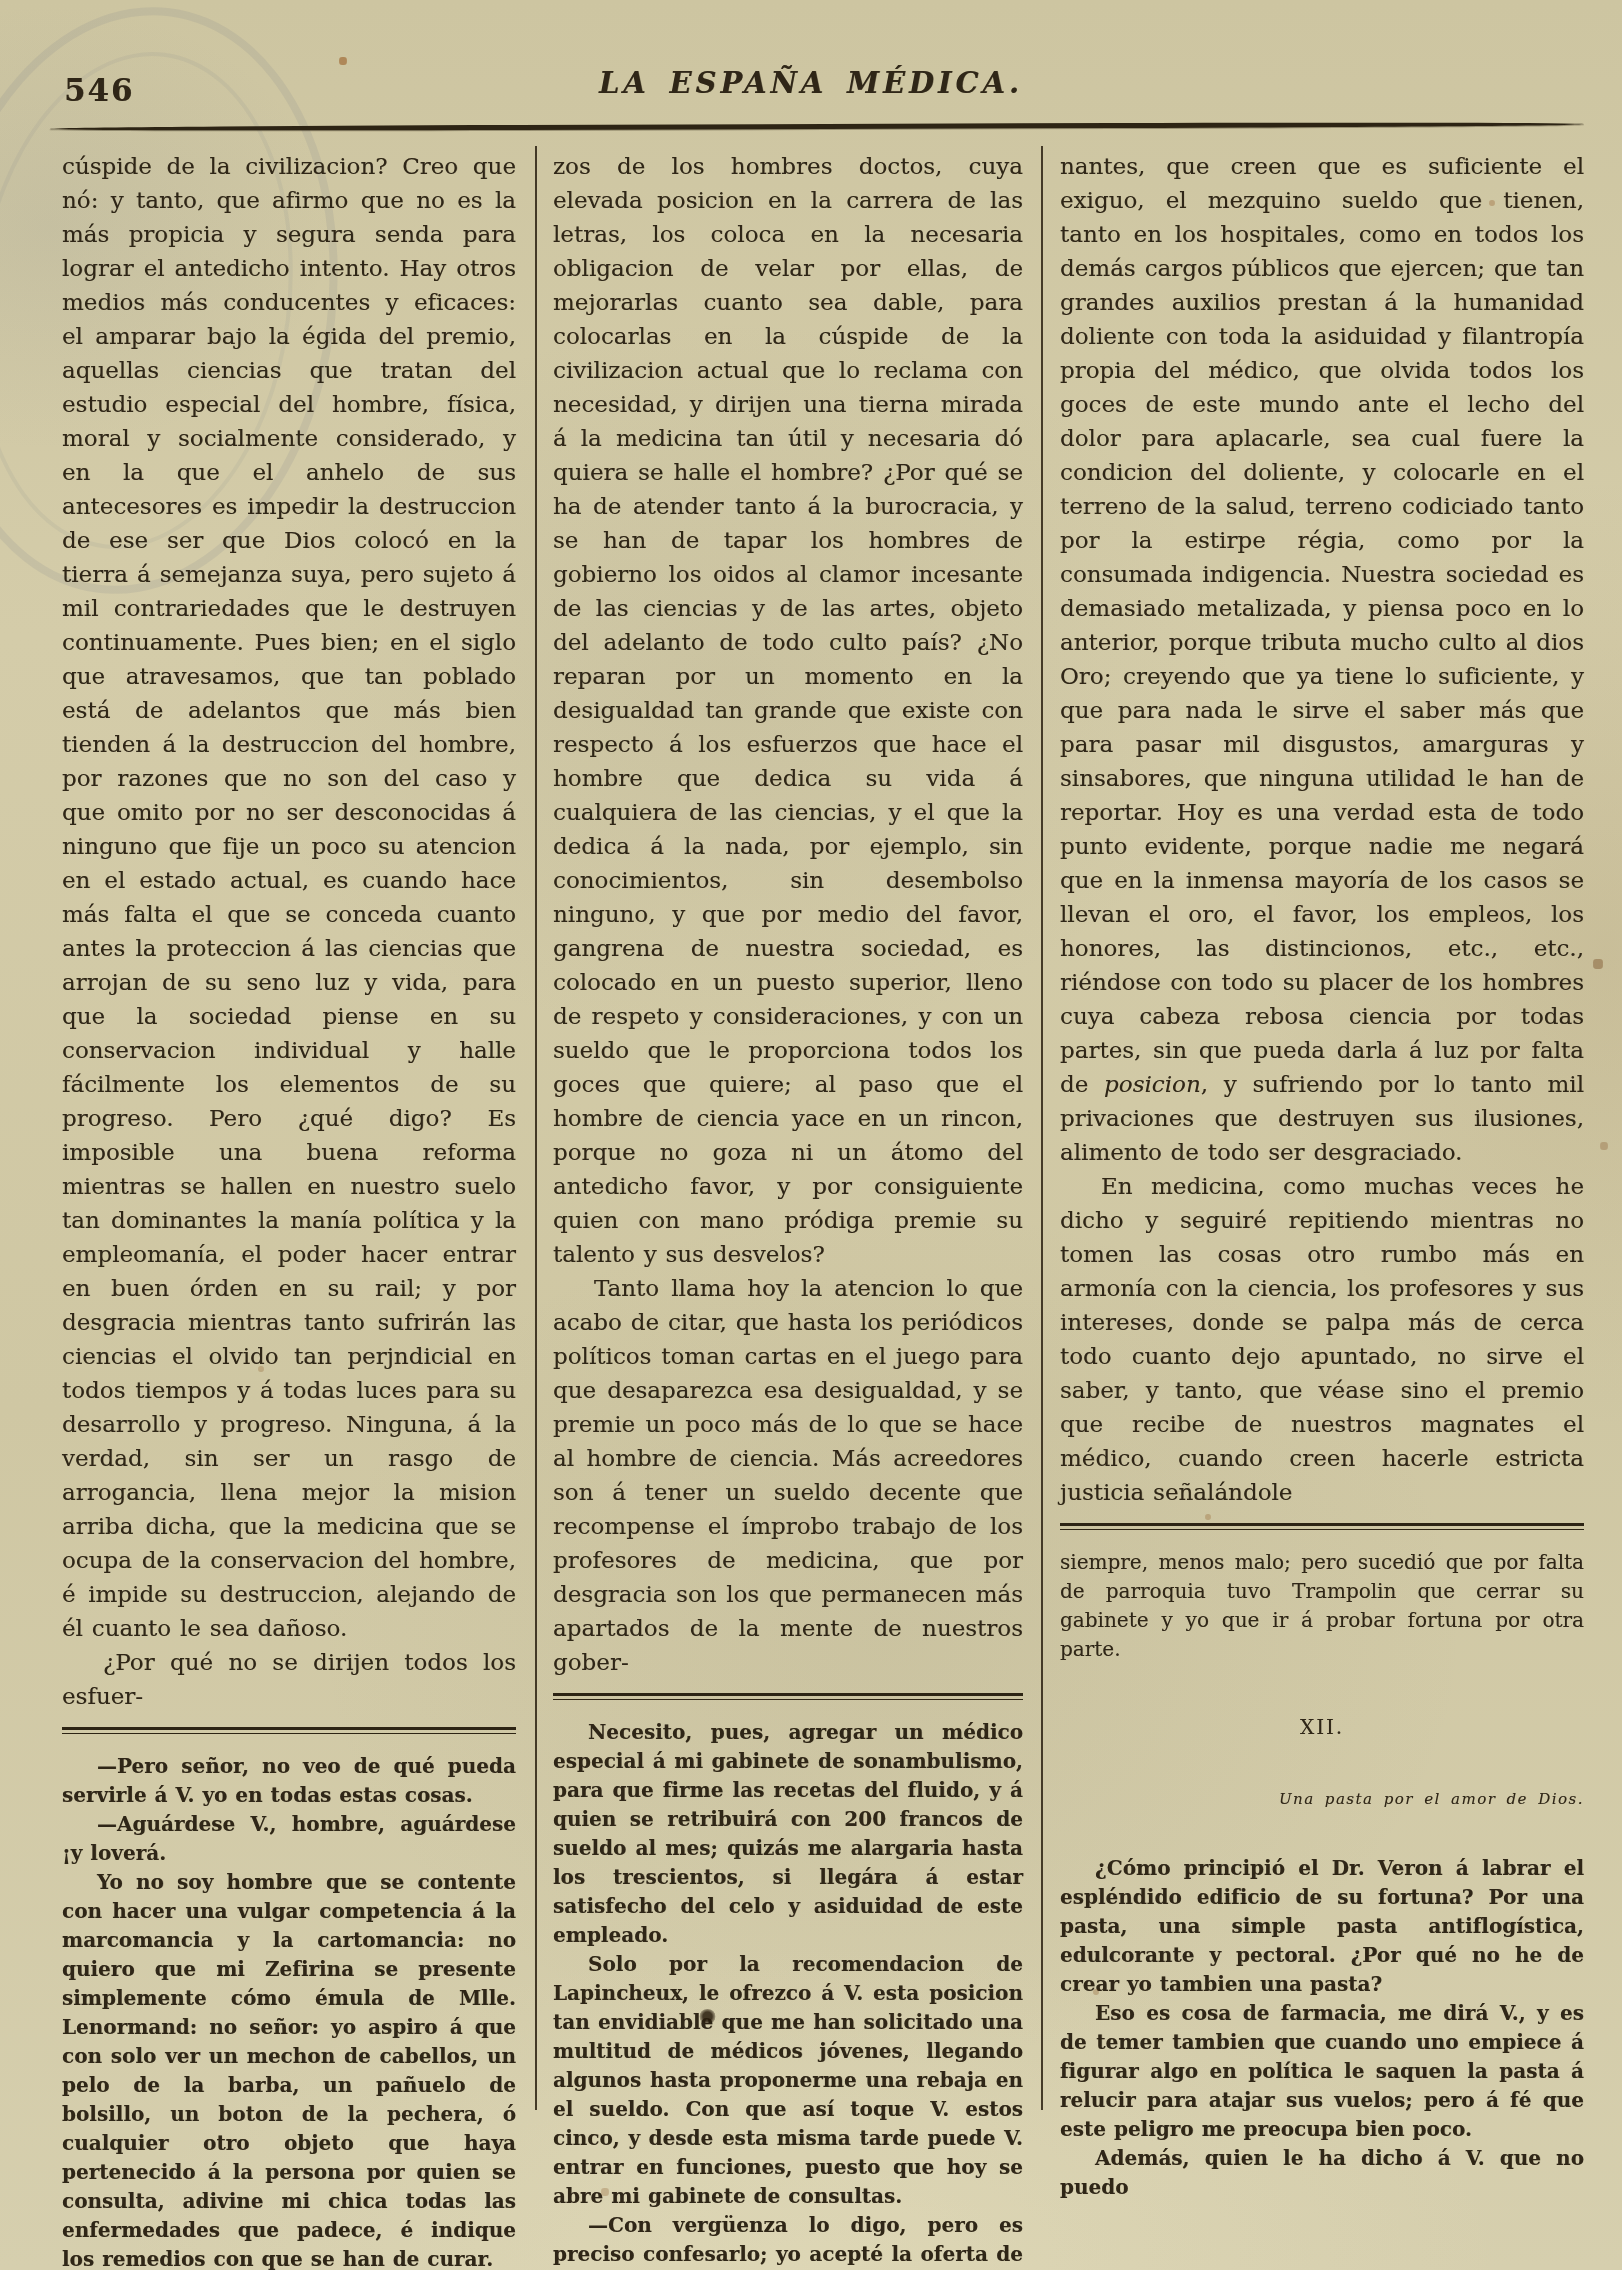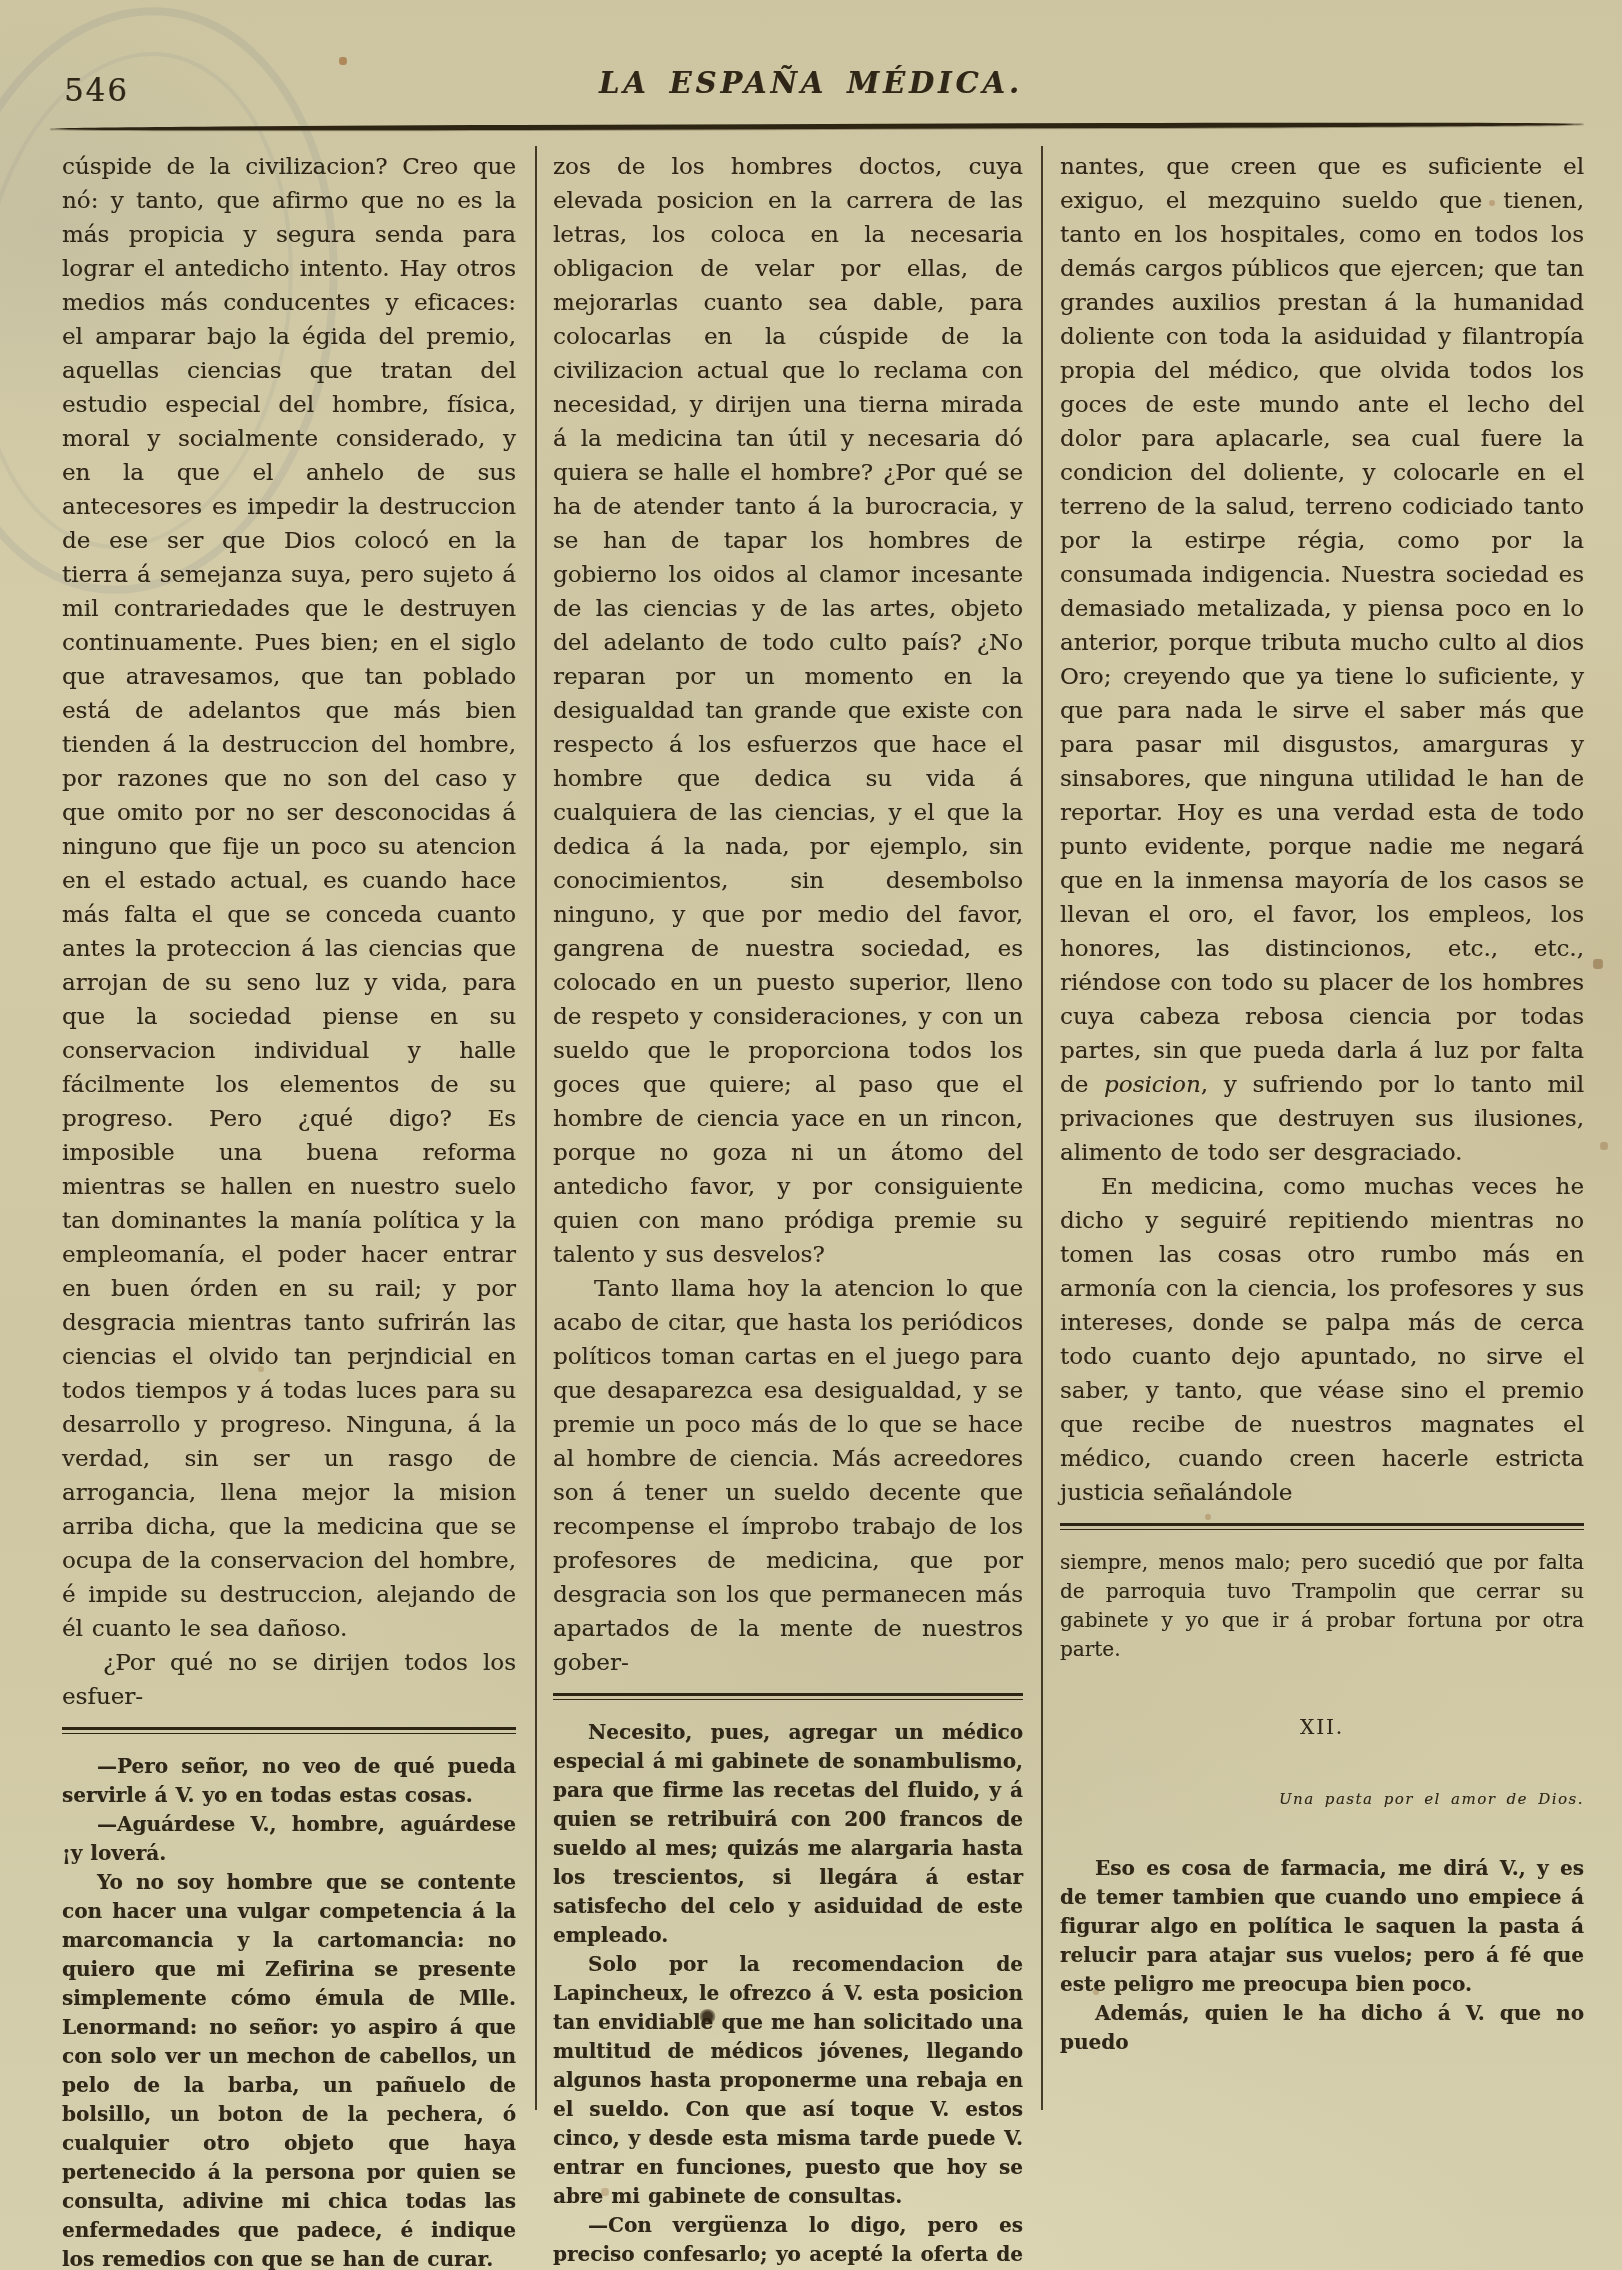--- a/index.html
+++ b/index.html
@@ -13,21 +13,21 @@
       radial-gradient(ellipse 679px 485px at 45% 30%, rgba(120,115,90,0.10), transparent 75%),
       radial-gradient(ellipse 776px 582px at 55% 72%, rgba(125,118,92,0.08), transparent 75%),
       radial-gradient(ellipse 873px 408px at 50% 100%, rgba(235,228,195,0.35), transparent 80%),
       linear-gradient(180deg,#cdc5a1 0%,#d4cca9 28%,#cfc7a3 62%,#d6cfae 100%);
     color:#2f2617;
   }
   .page{position:absolute;inset:0;}
   
   .page-number{
     position:absolute;left:64px;top:72px;
-    font-size:31px;font-weight:normal;letter-spacing:1.9px;
+    font-size:31px;font-weight:bold;letter-spacing:1.9px;
     text-shadow:0.4px 0.4px 0 rgba(47,38,23,.45);
   }
   .masthead{
     position:absolute;top:66px;left:0;width:100%;text-align:center;
     font-size:29px;font-weight:bold;letter-spacing:3.9px;word-spacing:5.8px;
     text-shadow:0.4px 0.4px 0 rgba(47,38,23,.45);
     font-style:italic;
   }
   .header-rule{
     position:absolute;top:124px;left:49px;width:1535px;height:4.9px;
@@ -138,20 +138,21 @@
     <section class="col col-3">
       <div class="main-text">
           <p><span>nantes, que creen que es suficiente el exiguo, el mezquino sueldo que tienen, tanto en los hospitales, como en todos los demás cargos públicos que ejercen; que tan grandes auxilios prestan á la humanidad doliente con toda la asiduidad y filantropía propia del médico, que olvida todos los goces de este mundo ante el lecho del dolor para aplacarle, sea cual fuere la condicion del doliente, y colocarle en el terreno de la salud, terreno codiciado tanto por la estirpe régia, como por la consumada indigencia. Nuestra sociedad es demasiado metalizada, y piensa poco en lo anterior, porque tributa mucho culto al dios Oro; creyendo que ya tiene lo suficiente, y que para nada le sirve el saber más que para pasar mil disgustos, amarguras y sinsabores, que ninguna utilidad le han de reportar. Hoy es una verdad esta de todo punto evidente, porque nadie me negará que en la inmensa mayoría de los casos se llevan el oro, el favor, los empleos, los honores, las distincionos, etc., etc., riéndose con todo su placer de los hombres cuya cabeza rebosa ciencia por todas partes, sin que pueda darla á luz por falta de </span><i>posicion</i><span>, y sufriendo por lo tanto mil privaciones que destruyen sus ilusiones, alimento de todo ser desgraciado.</span></p>
           <p class="indent"><span>En medicina, como muchas veces he dicho y seguiré repitiendo mientras no tomen las cosas otro rumbo más en armonía con la ciencia, los profesores y sus intereses, donde se palpa más de cerca todo cuanto dejo apuntado, no sirve el saber, y tanto, que véase sino el premio que recibe de nuestros magnates el médico, cuando creen hacerle estricta justicia señalándole</span></p>
         </div>
       <div class="double-rule"></div>
       <div class="feuilleton-text">
           <p><span>siempre, menos malo; pero sucedió que por falta de parroquia tuvo Trampolin que cerrar su gabinete y yo que ir á probar fortuna por otra parte.</span></p>
           <p class="chapter-num"><span>XII.</span></p>
           <p class="chapter-subtitle"><span>Una pasta por el amor de Dios.</span></p>
+          <p class="indent"><span>¿Cómo principió el Dr. Veron á labrar el espléndido edificio de su fortuna? Por una pasta, una simple pasta antiflogística, edulcorante y pectoral. ¿Por qué no he de crear yo tambien una pasta?</span></p>
           <p class="indent"><span>Eso es cosa de farmacia, me dirá V., y es de temer tambien que cuando uno empiece á figurar algo en política le saquen la pasta á relucir para atajar sus vuelos; pero á fé que este peligro me preocupa bien poco.</span></p>
           <p class="indent"><span>Además, quien le ha dicho á V. que no puedo</span></p>
         </div>
     </section>
 
   </main>
 
   <div class="ink-blot"></div>
   <div class="specks"></div>
 

